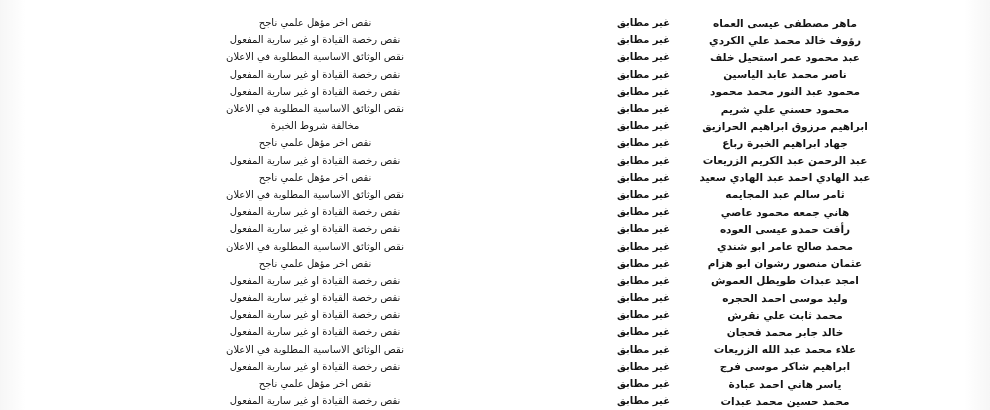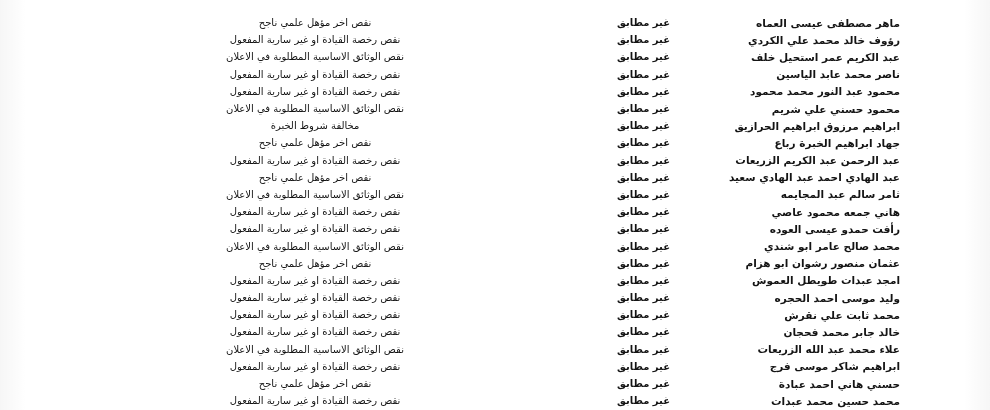--- a/index.html
+++ b/index.html
@@ -31,20 +31,21 @@
   }
   table.roster td {
     padding: 0;
     height: 17.2px;
     vertical-align: middle;
     white-space: nowrap;
     overflow: hidden;
   }
   td.c-name {
     width: 230px;
+    text-align: center;
     font-size: 10.5px;
     font-weight: bold;
     letter-spacing: 0px;
     color: #141414;
   }
   td.c-status {
     width: 150px;
     text-align: right;
     font-size: 10px;
     font-weight: bold;
@@ -80,21 +81,21 @@
           <td class="c-name">ماهر مصطفى عيسى العماه</td>
           <td class="c-status">غير مطابق</td>
           <td class="c-reason">نقص اخر مؤهل علمي ناجح</td>
         </tr>
         <tr>
           <td class="c-name">رؤوف خالد محمد علي الكردي</td>
           <td class="c-status">غير مطابق</td>
           <td class="c-reason">نقص رخصة القيادة او غير سارية المفعول</td>
         </tr>
         <tr>
-          <td class="c-name">عبد الكريم عمر استحيل خلف</td>
+          <td class="c-name">عبد محمود عمر استحيل خلف</td>
           <td class="c-status">غير مطابق</td>
           <td class="c-reason">نقص الوثائق الاساسية المطلوبة في الاعلان</td>
         </tr>
         <tr>
           <td class="c-name">ناصر محمد عابد الياسين</td>
           <td class="c-status">غير مطابق</td>
           <td class="c-reason">نقص رخصة القيادة او غير سارية المفعول</td>
         </tr>
         <tr>
           <td class="c-name">محمود عبد النور محمد محمود</td>
@@ -175,21 +176,21 @@
           <td class="c-name">علاء محمد عبد الله الزريعات</td>
           <td class="c-status">غير مطابق</td>
           <td class="c-reason">نقص الوثائق الاساسية المطلوبة في الاعلان</td>
         </tr>
         <tr>
           <td class="c-name">ابراهيم شاكر موسى فرج</td>
           <td class="c-status">غير مطابق</td>
           <td class="c-reason">نقص رخصة القيادة او غير سارية المفعول</td>
         </tr>
         <tr>
-          <td class="c-name">حسني هاني احمد عبادة</td>
+          <td class="c-name">ياسر هاني احمد عبادة</td>
           <td class="c-status">غير مطابق</td>
           <td class="c-reason">نقص اخر مؤهل علمي ناجح</td>
         </tr>
         <tr>
           <td class="c-name">محمد حسين محمد عبدات</td>
           <td class="c-status">غير مطابق</td>
           <td class="c-reason">نقص رخصة القيادة او غير سارية المفعول</td>
         </tr>
         <tr>
           <td class="c-name">رباح ابراهيم موسى النميرات</td>

